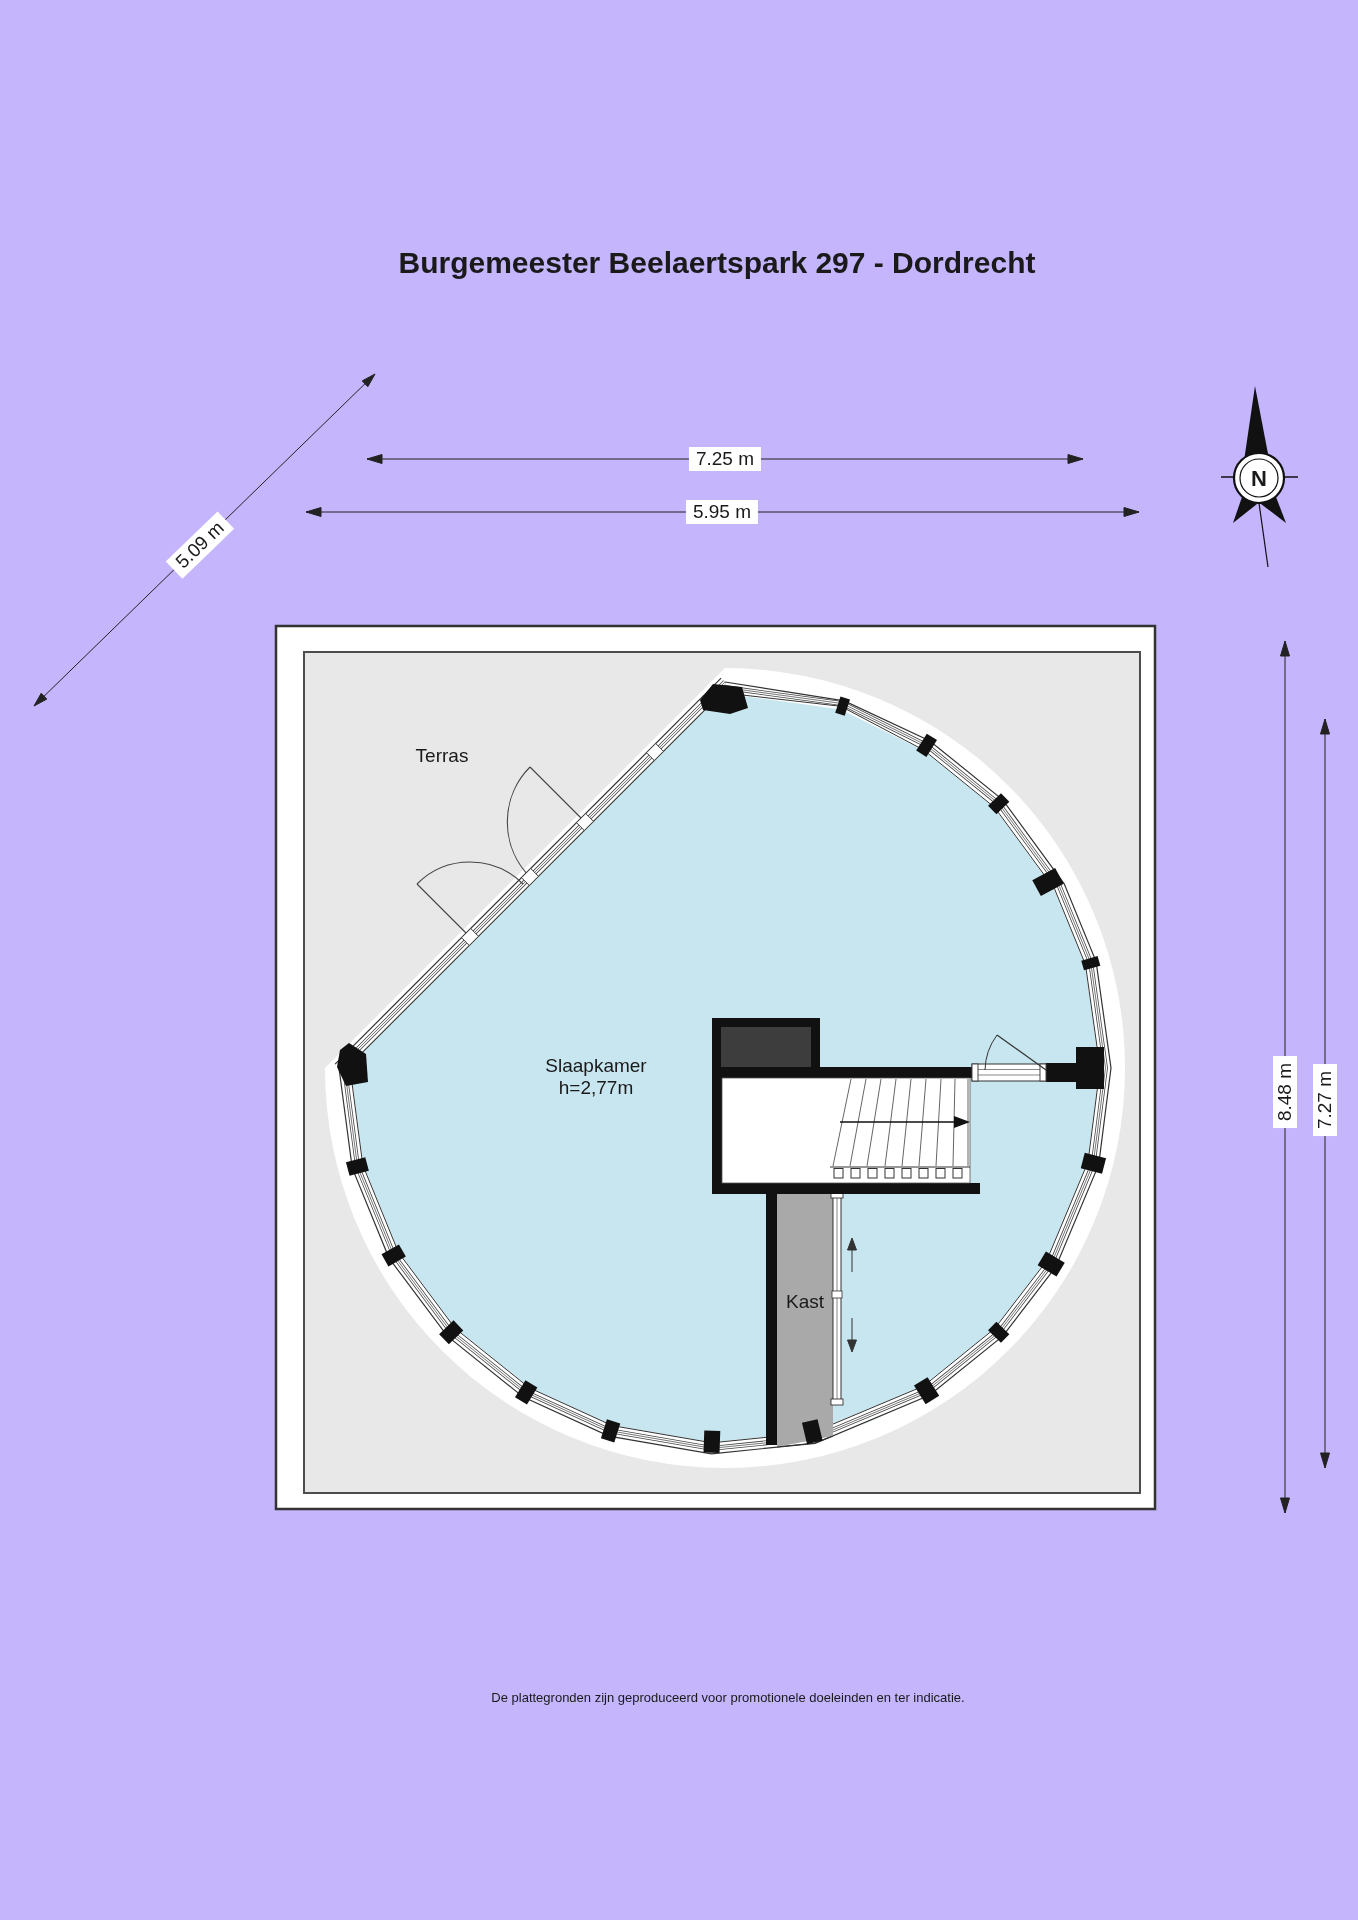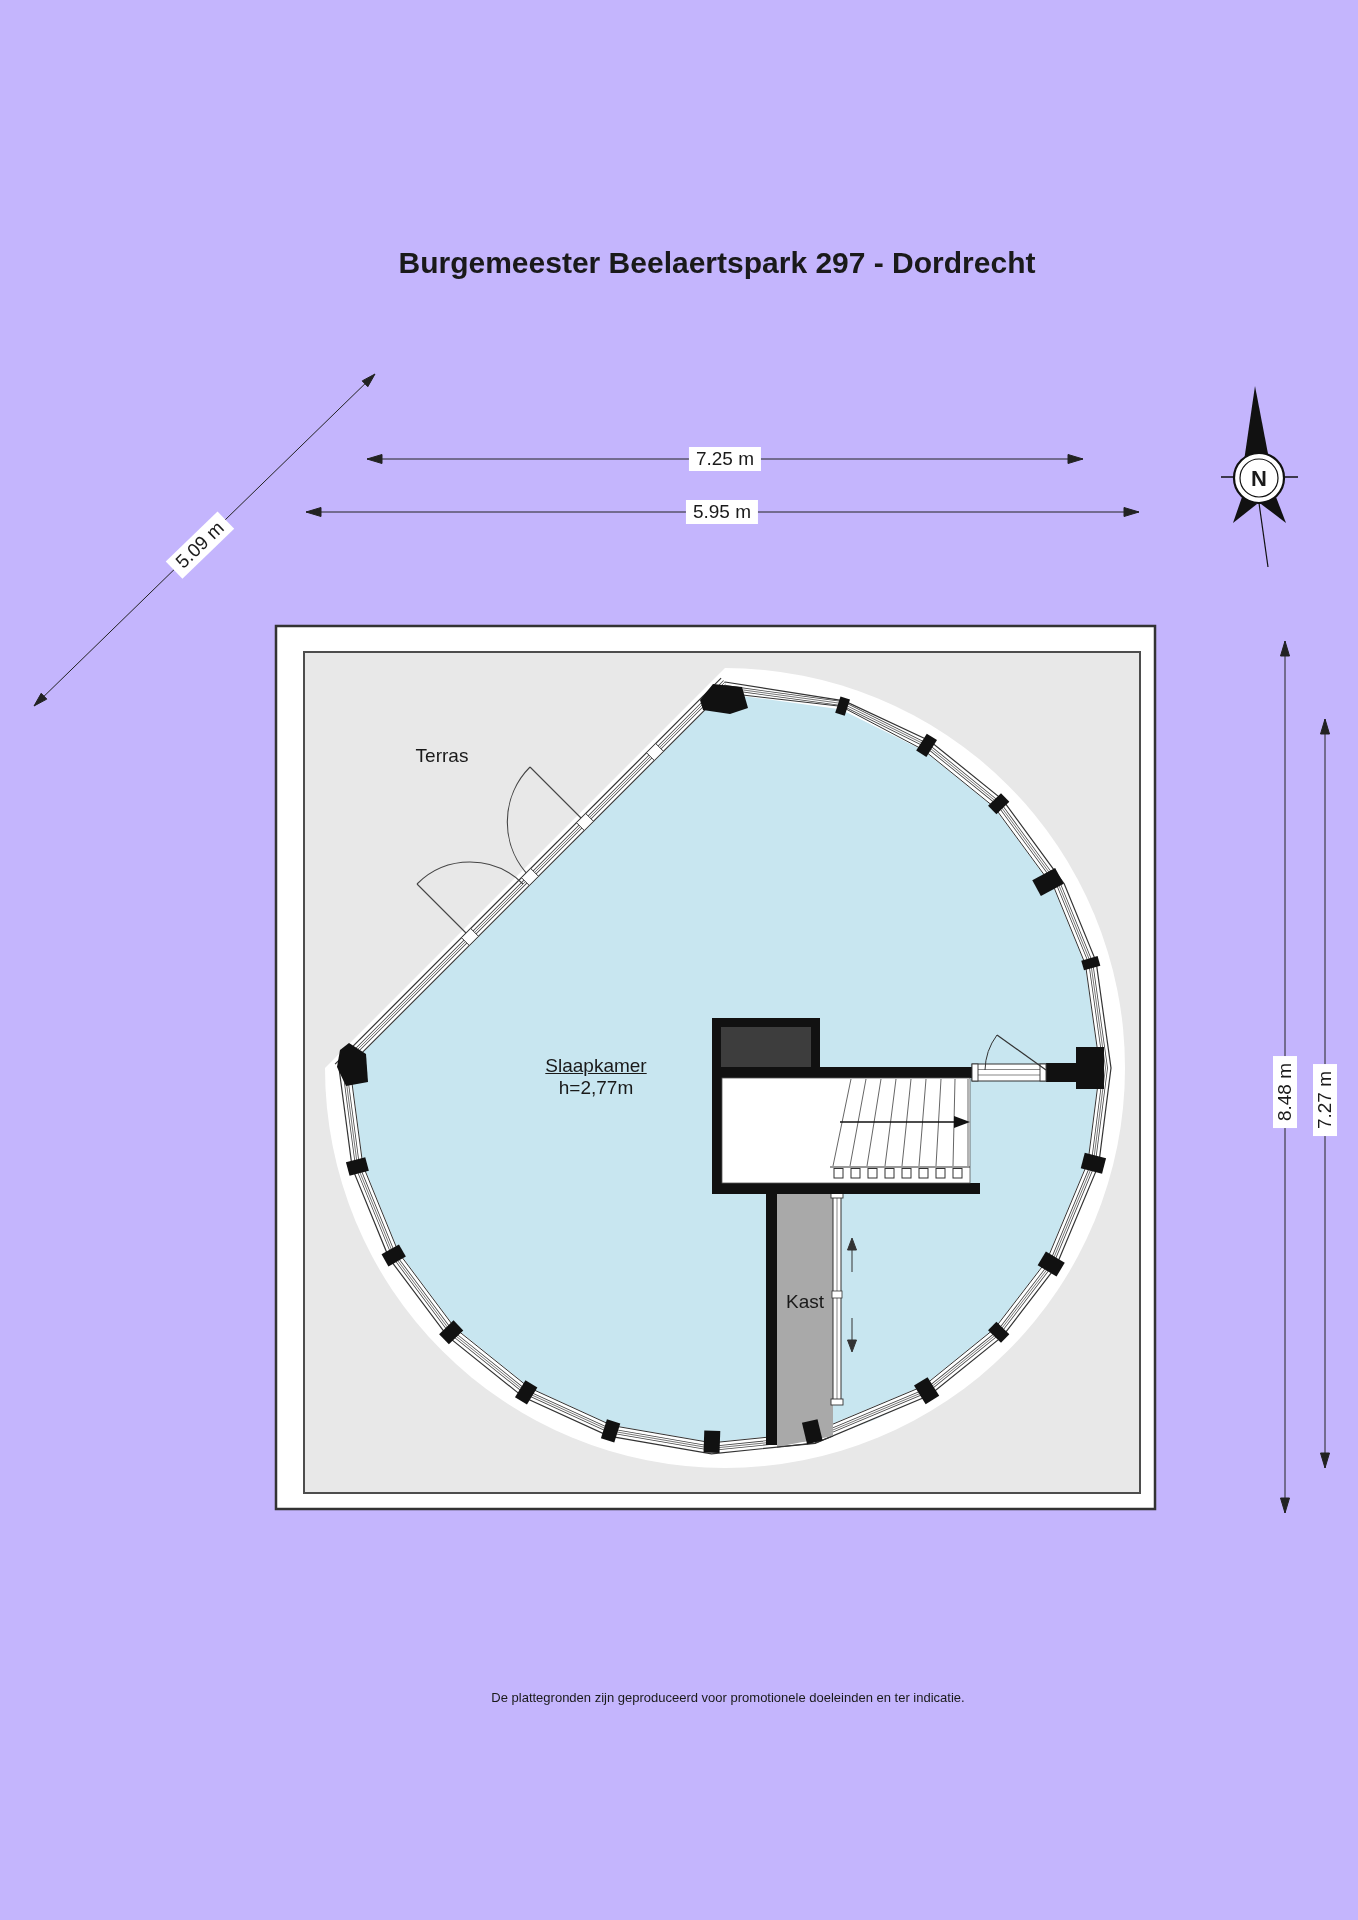--- a/index.html
+++ b/index.html
@@ -192,21 +192,21 @@
   </g>
 </svg>
 
   <div class="label title" style="left:717px;top:262px;">
     <div>Burgemeester Beelaertspark 297 - Dordrecht</div>
   </div>
 
   <div class="label room-label" style="left:422px;top:756px;margin-left:20px;">Terras</div>
 
   <div class="label room-label" style="left:596px;top:1077px;">
-    <div style="margin-bottom:0;text-decoration:underline;">Slaapkamer</div>
+    <div style="margin-bottom:0;">Slaapkamer</div>
     <div>h=2,77m</div>
   </div>
 
   <div class="label room-label" style="left:805px;top:1302px;">Kast</div>
 
   <div class="label dim-label" style="left:725px;top:459px;">7.25 m</div>
   <div class="label dim-label" style="left:722px;top:512px;">5.95 m</div>
   <div class="label dim-label rot45" style="left:200px;top:545px;">5.09 m</div>
   <div class="label dim-label rot90" style="left:1285px;top:1092px;">8.48 m</div>
   <div class="label dim-label rot90" style="left:1325px;top:1100px;">7.27 m</div>

